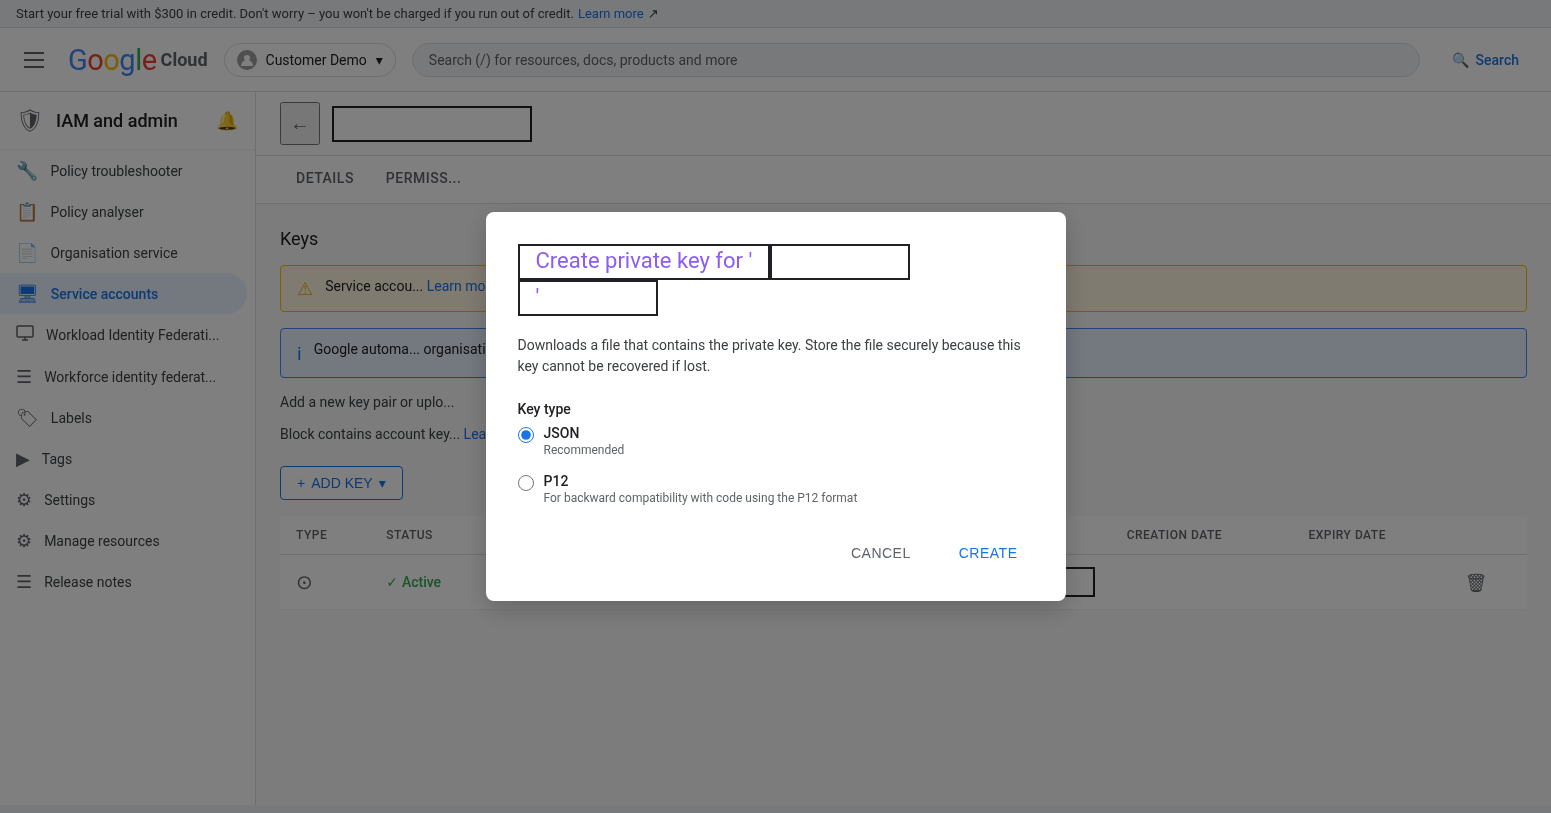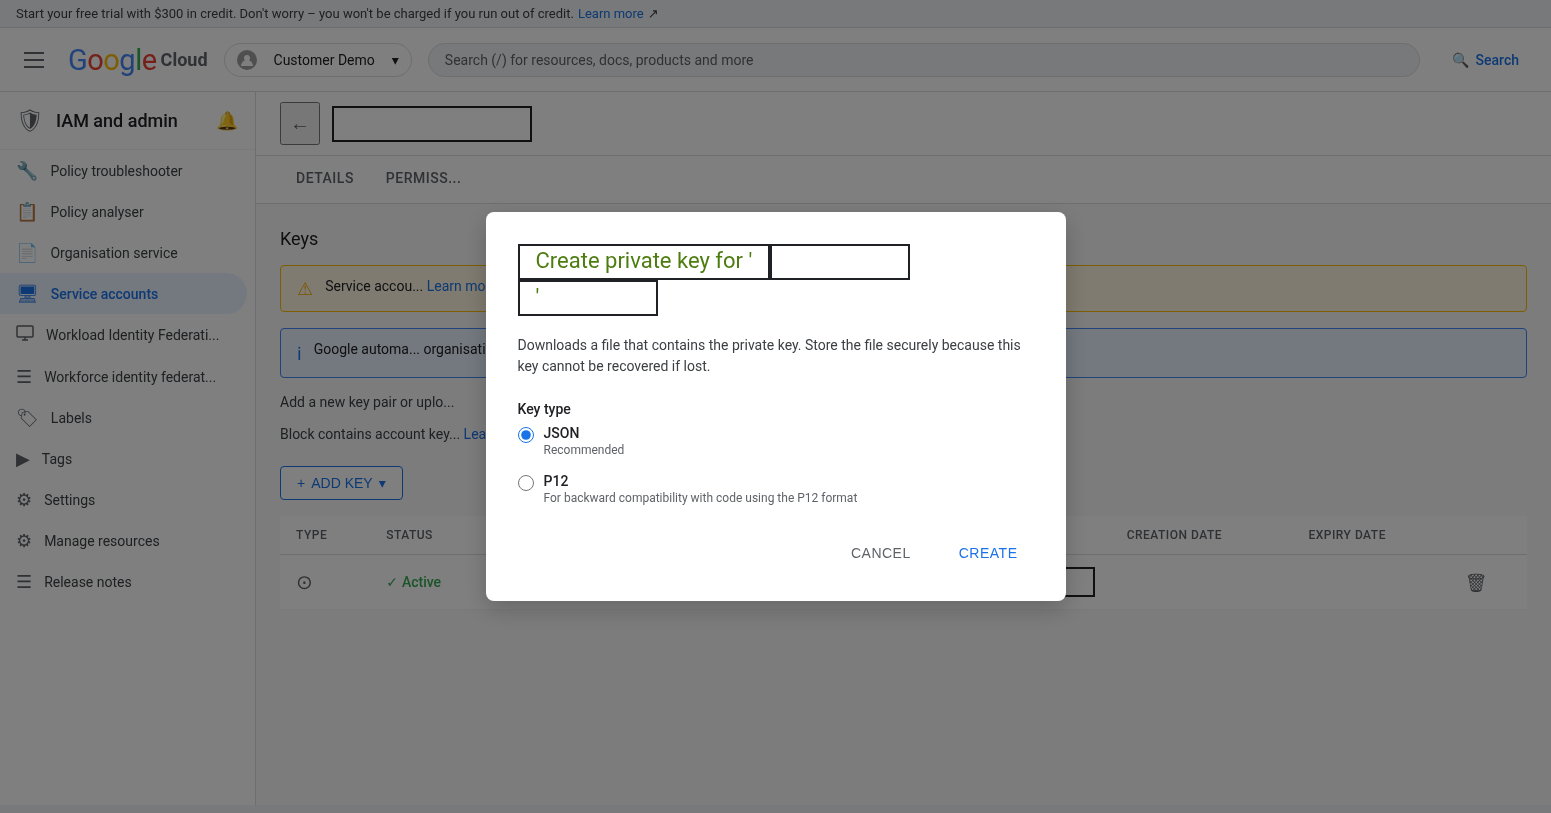--- a/index.html
+++ b/index.html
@@ -35,21 +35,21 @@
     .logo-area { display: flex; align-items: center; gap: 4px; }
     .google-logo { font-size: 29px; font-weight: 400; letter-spacing: -0.5px; }
     .google-logo .g { color: #4285f4; }
     .google-logo .o1 { color: #ea4335; }
     .google-logo .o2 { color: #fbbc05; }
     .google-logo .g2 { color: #4285f4; }
     .google-logo .l { color: #34a853; }
     .google-logo .e { color: #ea4335; }
     .cloud-text { font-size: 18px; color: #5f6368; font-weight: 700; }
     .project-selector {
-      display: flex; align-items: center; gap: 17px;
+      display: flex; align-items: center; gap: 9px;
       border: 1px solid #dadce0; border-radius: 24px;
       padding: 6px 12px; cursor: pointer; background: #fff;
       font-size: 14px; color: #202124;
     }
     .project-selector .dot-icon { width: 20px; height: 20px; border-radius: 50%; background: #9e9e9e; display: flex; align-items: center; justify-content: center; }
     .search-bar {
       flex: 1; display: flex; align-items: center;
       border: 1px solid #dadce0; border-radius: 24px;
       padding: 8px 16px; background: #f1f3f4;
       font-size: 14px; color: #5f6368;
@@ -158,21 +158,21 @@
     .modal-overlay {
       position: fixed; top: 0; left: 0; right: 0; bottom: 0;
       background: rgba(0,0,0,0.5); z-index: 100;
       display: flex; align-items: center; justify-content: center;
     }
     .modal {
       background: #fff; border-radius: 8px;
       width: 580px; padding: 32px;
       box-shadow: 0 8px 24px rgba(0,0,0,0.2);
     }
-    .modal-title { font-size: 22px; font-weight: 400; margin-bottom: 19px; color: #4d7c0f; }
+    .modal-title { font-size: 22px; font-weight: 400; margin-bottom: 19px; color: #8b5cf6; }
     .modal-title span { display: inline-block; border: 2px solid #202124; padding: 2px 16px; font-size: 22px; min-width: 140px; height: 36px; }
     .modal-desc { font-size: 14px; color: #3c4043; margin-bottom: 24px; line-height: 1.5; }
     .key-type-label { font-size: 14px; font-weight: 500; color: #202124; margin-bottom: 8px; }
     .radio-option { display: flex; align-items: flex-start; gap: 10px; margin-bottom: 16px; }
     .radio-option input[type=radio] { margin-top: 2px; cursor: pointer; accent-color: #1a73e8; width: 16px; height: 16px; }
     .radio-label { font-size: 14px; color: #202124; font-weight: 500; }
     .radio-sublabel { font-size: 12px; color: #5f6368; margin-top: 2px; }
     .modal-actions {
       display: flex; justify-content: flex-end; gap: 16px;
       margin-top: 32px;

